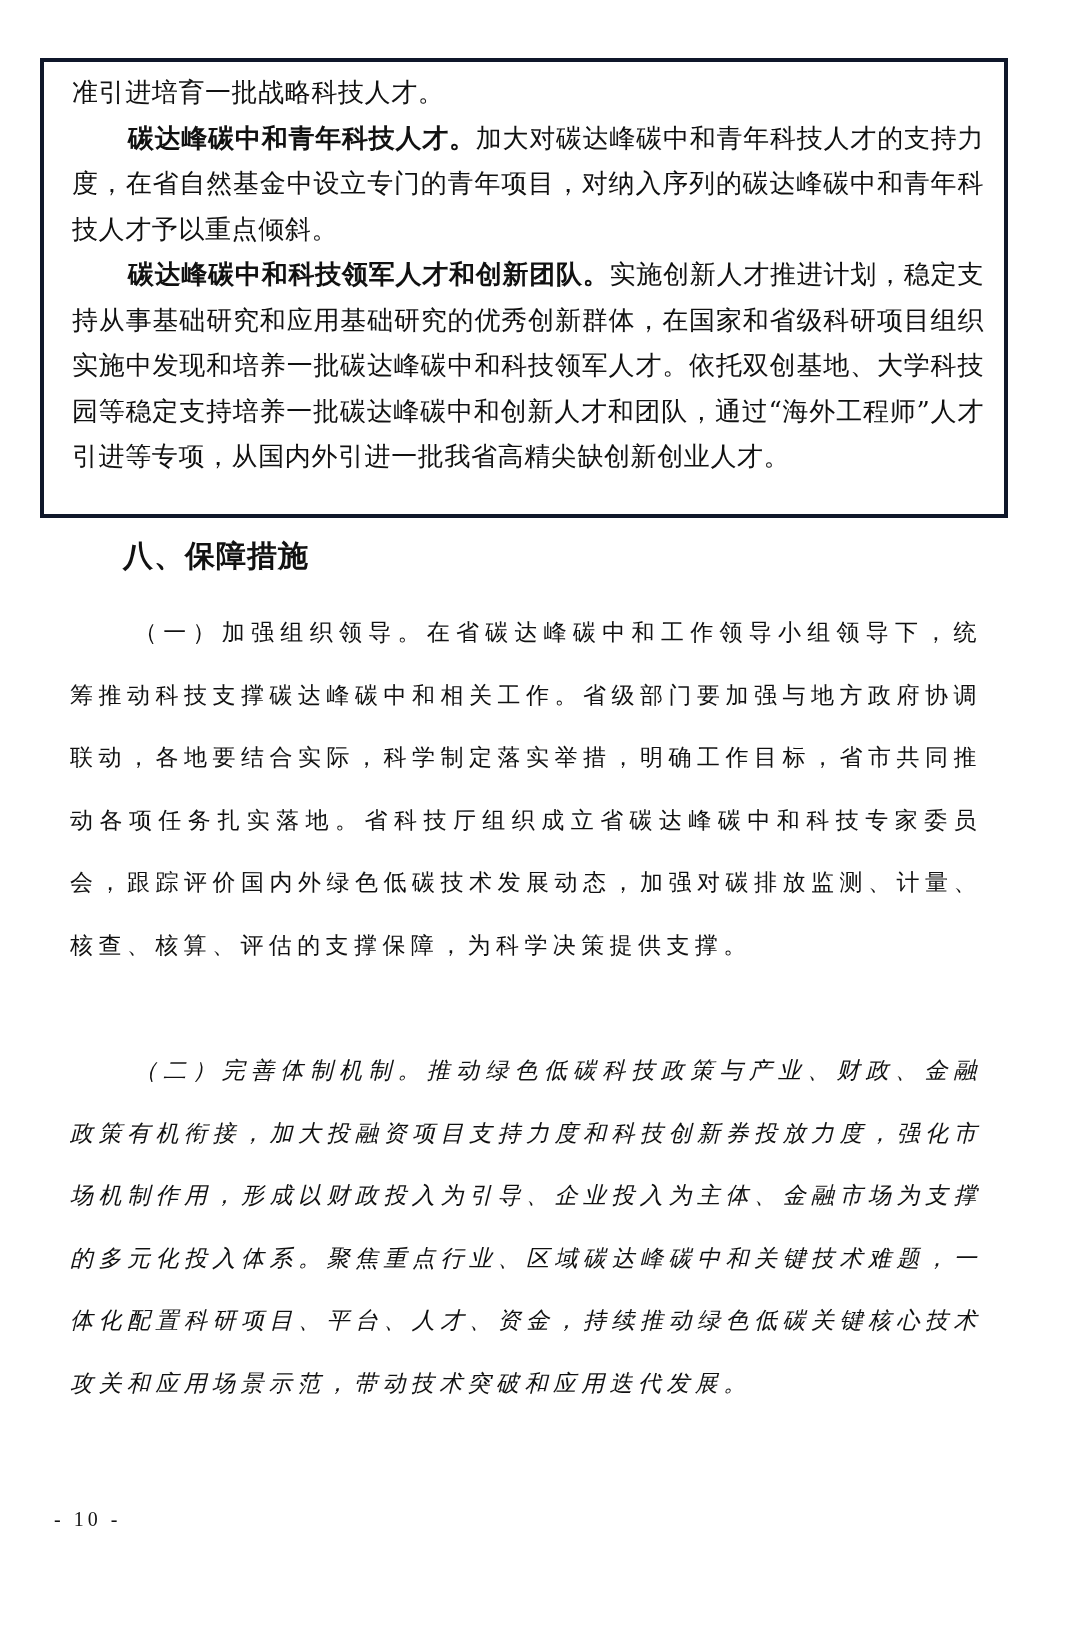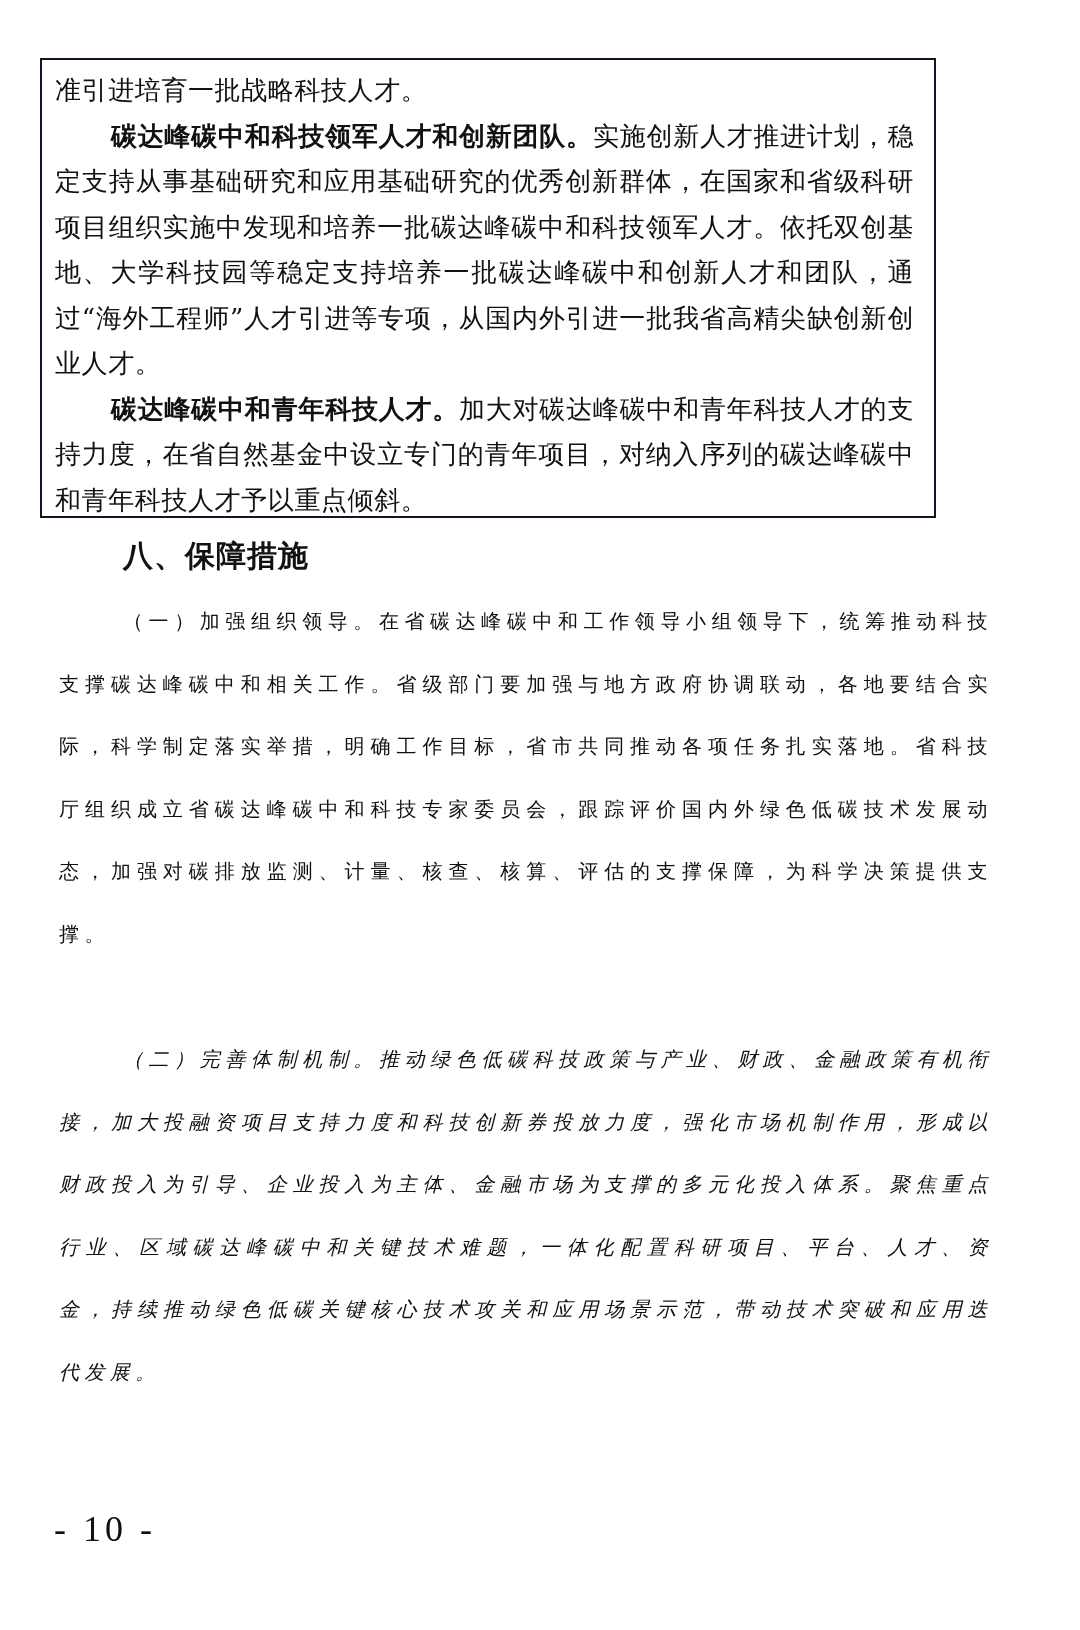--- a/index.html
+++ b/index.html
@@ -12,25 +12,25 @@
       height: 1630px;
       position: relative;
       overflow: hidden;
       color: #111111;
       font-family: "DejaVu Serif", "Liberation Serif", serif;
     }
     .boxed {
       position: absolute;
       left: 40px;
       top: 58px;
-      width: 896px;
+      width: 968px;
       height: 460px;
-      border: 2px solid #0f172a;
+      border: 4px solid #0f172a;
       box-sizing: border-box;
-      padding: 8px 20px 0 13px;
+      padding: 8px 20px 0 28px;
     }
     .boxed p {
       margin: 0;
       font-size: 26px;
       line-height: 45.5px;
       letter-spacing: 0.6px;
       text-align: justify;
       text-align-last: left;
     }
     .boxed p.indent {
@@ -49,51 +49,51 @@
       letter-spacing: 1px;
       line-height: 46px;
       font-family: "DejaVu Sans", "Liberation Sans", sans-serif;
     }
     .body-text {
       position: absolute;
       left: 54px;
       width: 944px;
     }
     .body-text p {
-      margin: 5px;
-      font-size: 20px;
+      margin: 16px;
+      font-size: 23px;
       line-height: 62.5px;
       letter-spacing: 5.4px;
       text-align: justify;
       text-align-last: left;
       text-indent: 64px;
     }
     .para1 { top: 585px; }
     .para2 { top: 1023px; font-style: italic; }
     .page-number {
       position: absolute;
       left: 54px;
       top: 1508px;
-      font-size: 36px;
+      font-size: 20px;
       letter-spacing: 4px;
       font-family: "Liberation Serif", "DejaVu Serif", serif;
     }
   </style>
 </head>
 <body>
 
 <div class="boxed">
   <p>
     <span>准引进培育一批战略科技人才。</span>
   </p>
   <p class="indent">
-    <span class="bold">碳达峰碳中和科技领军人才和创新团队。</span><span>实施创新人才推进计划，稳定支持从事基础研究和应用基础研究的优秀创新群体，在国家和省级科研项目组织实施中发现和培养一批碳达峰碳中和科技领军人才。依托双创基地、大学科技园等稳定支持培养一批碳达峰碳中和创新人才和团队，通过“海外工程师”人才引进等专项，从国内外引进一批我省高精尖缺创新创业人才。</span>
+    <span class="bold">碳达峰碳中和青年科技人才。</span><span>加大对碳达峰碳中和青年科技人才的支持力度，在省自然基金中设立专门的青年项目，对纳入序列的碳达峰碳中和青年科技人才予以重点倾斜。</span>
   </p>
   <p class="indent">
-    <span class="bold">碳达峰碳中和青年科技人才。</span><span>加大对碳达峰碳中和青年科技人才的支持力度，在省自然基金中设立专门的青年项目，对纳入序列的碳达峰碳中和青年科技人才予以重点倾斜。</span>
+    <span class="bold">碳达峰碳中和科技领军人才和创新团队。</span><span>实施创新人才推进计划，稳定支持从事基础研究和应用基础研究的优秀创新群体，在国家和省级科研项目组织实施中发现和培养一批碳达峰碳中和科技领军人才。依托双创基地、大学科技园等稳定支持培养一批碳达峰碳中和创新人才和团队，通过“海外工程师”人才引进等专项，从国内外引进一批我省高精尖缺创新创业人才。</span>
   </p>
 </div>
 
 <h2 class="section-heading">八、保障措施</h2>
 
 <div class="body-text para1">
   <p>（一）加强组织领导。在省碳达峰碳中和工作领导小组领导下，统筹推动科技支撑碳达峰碳中和相关工作。省级部门要加强与地方政府协调联动，各地要结合实际，科学制定落实举措，明确工作目标，省市共同推动各项任务扎实落地。省科技厅组织成立省碳达峰碳中和科技专家委员会，跟踪评价国内外绿色低碳技术发展动态，加强对碳排放监测、计量、核查、核算、评估的支撑保障，为科学决策提供支撑。</p>
 </div>
 
 <div class="body-text para2">

